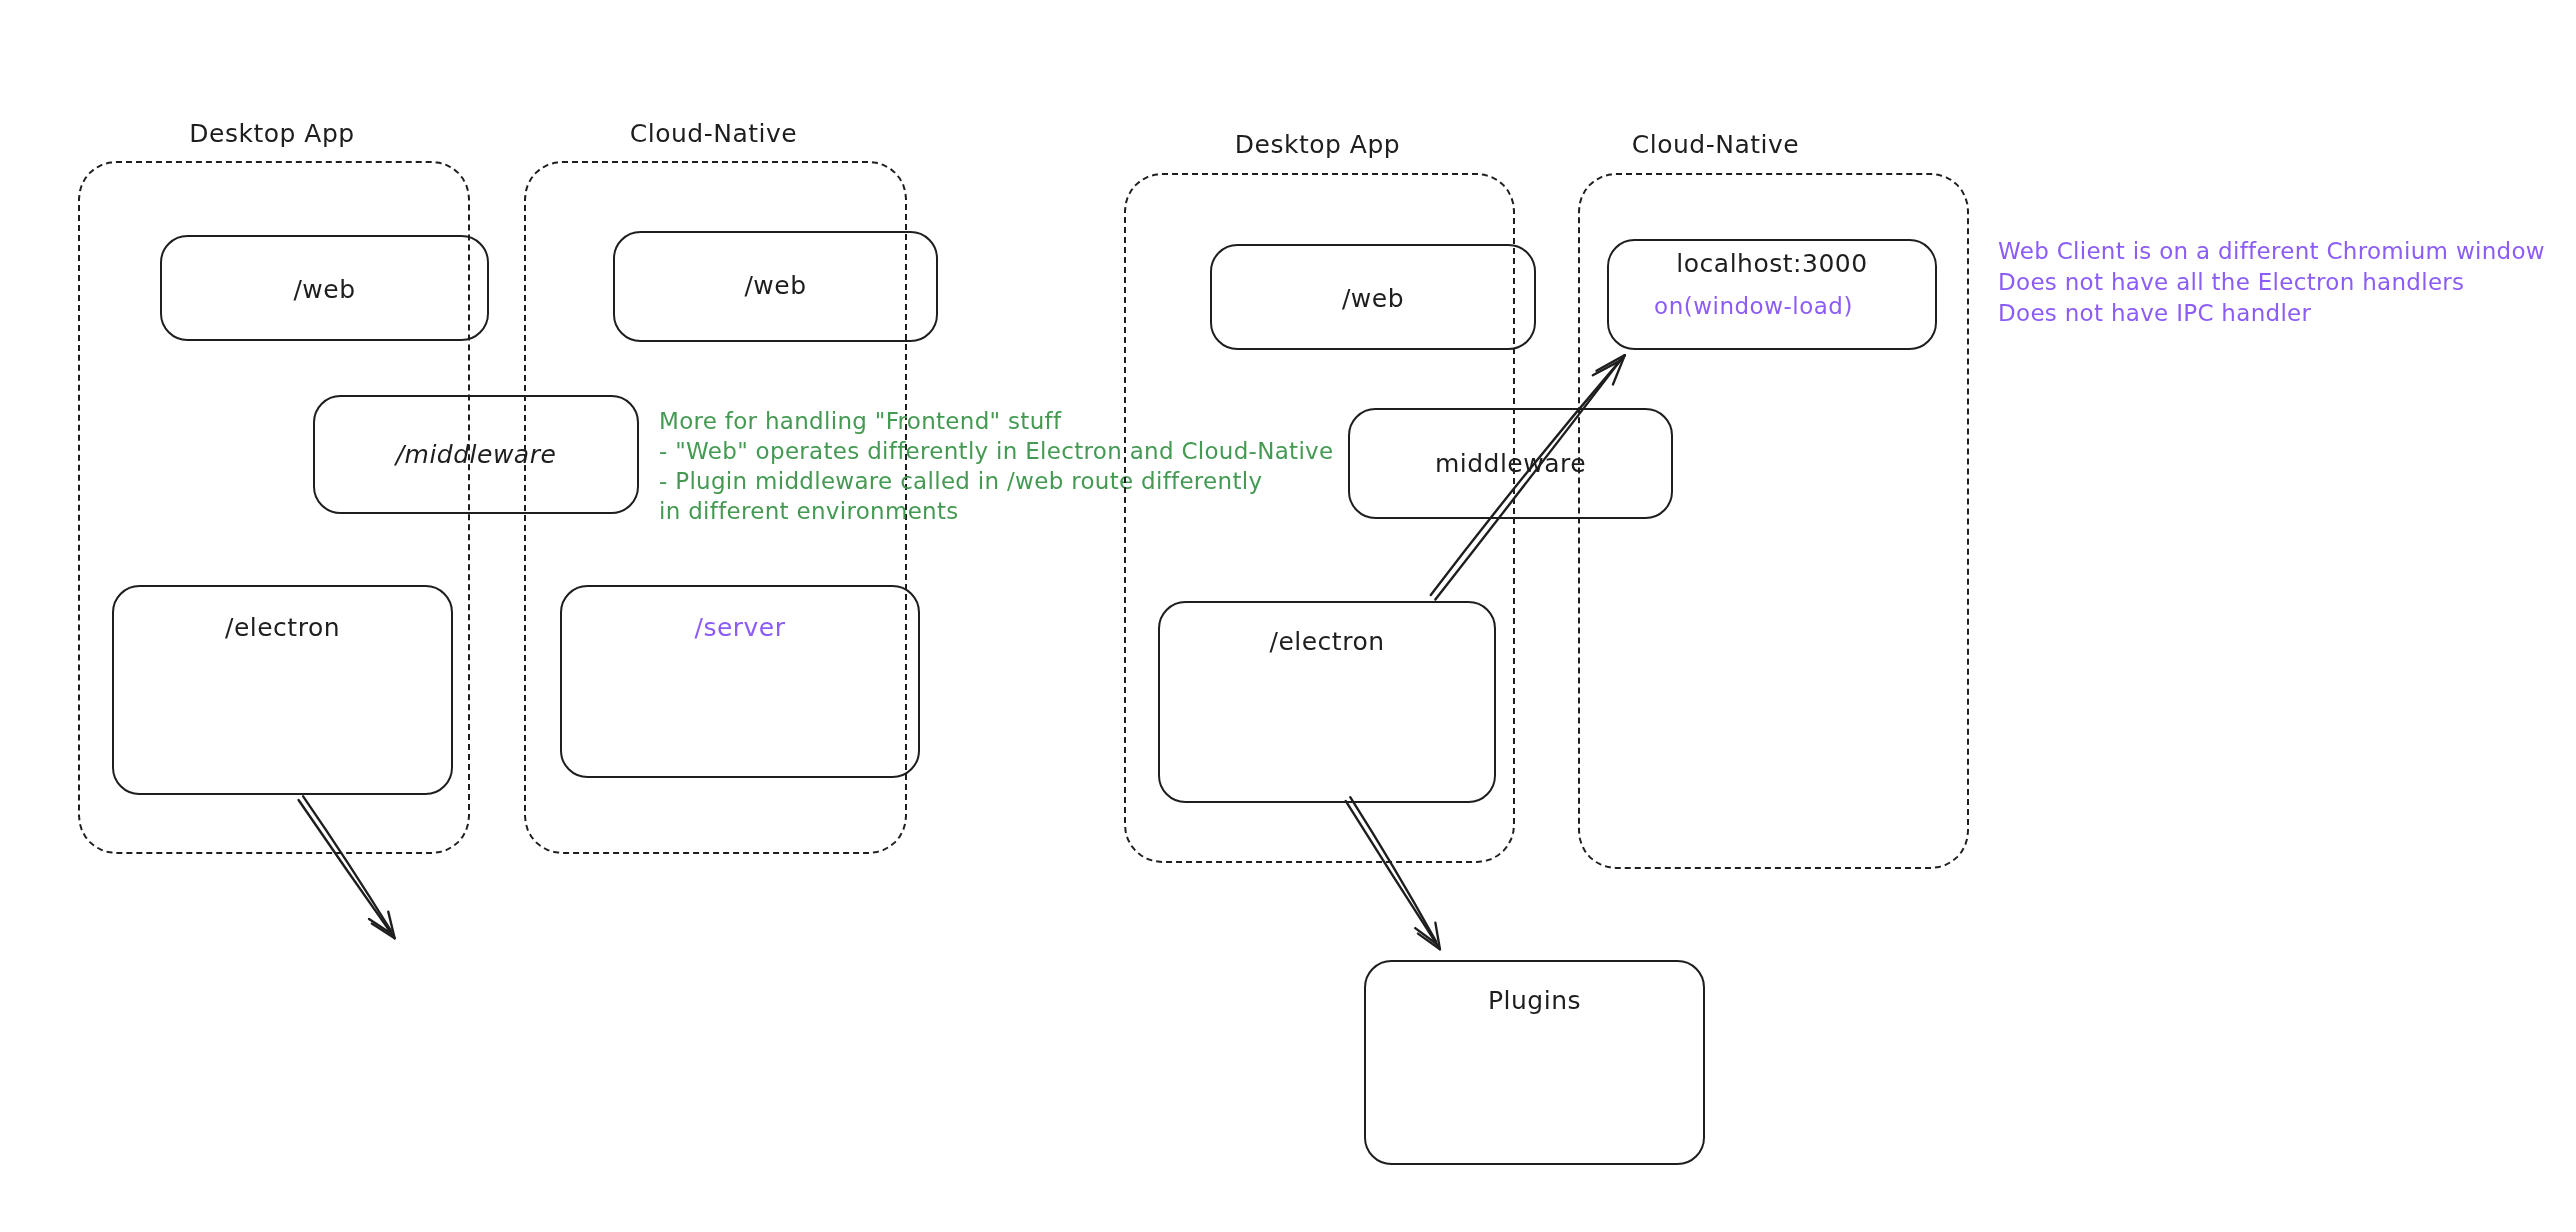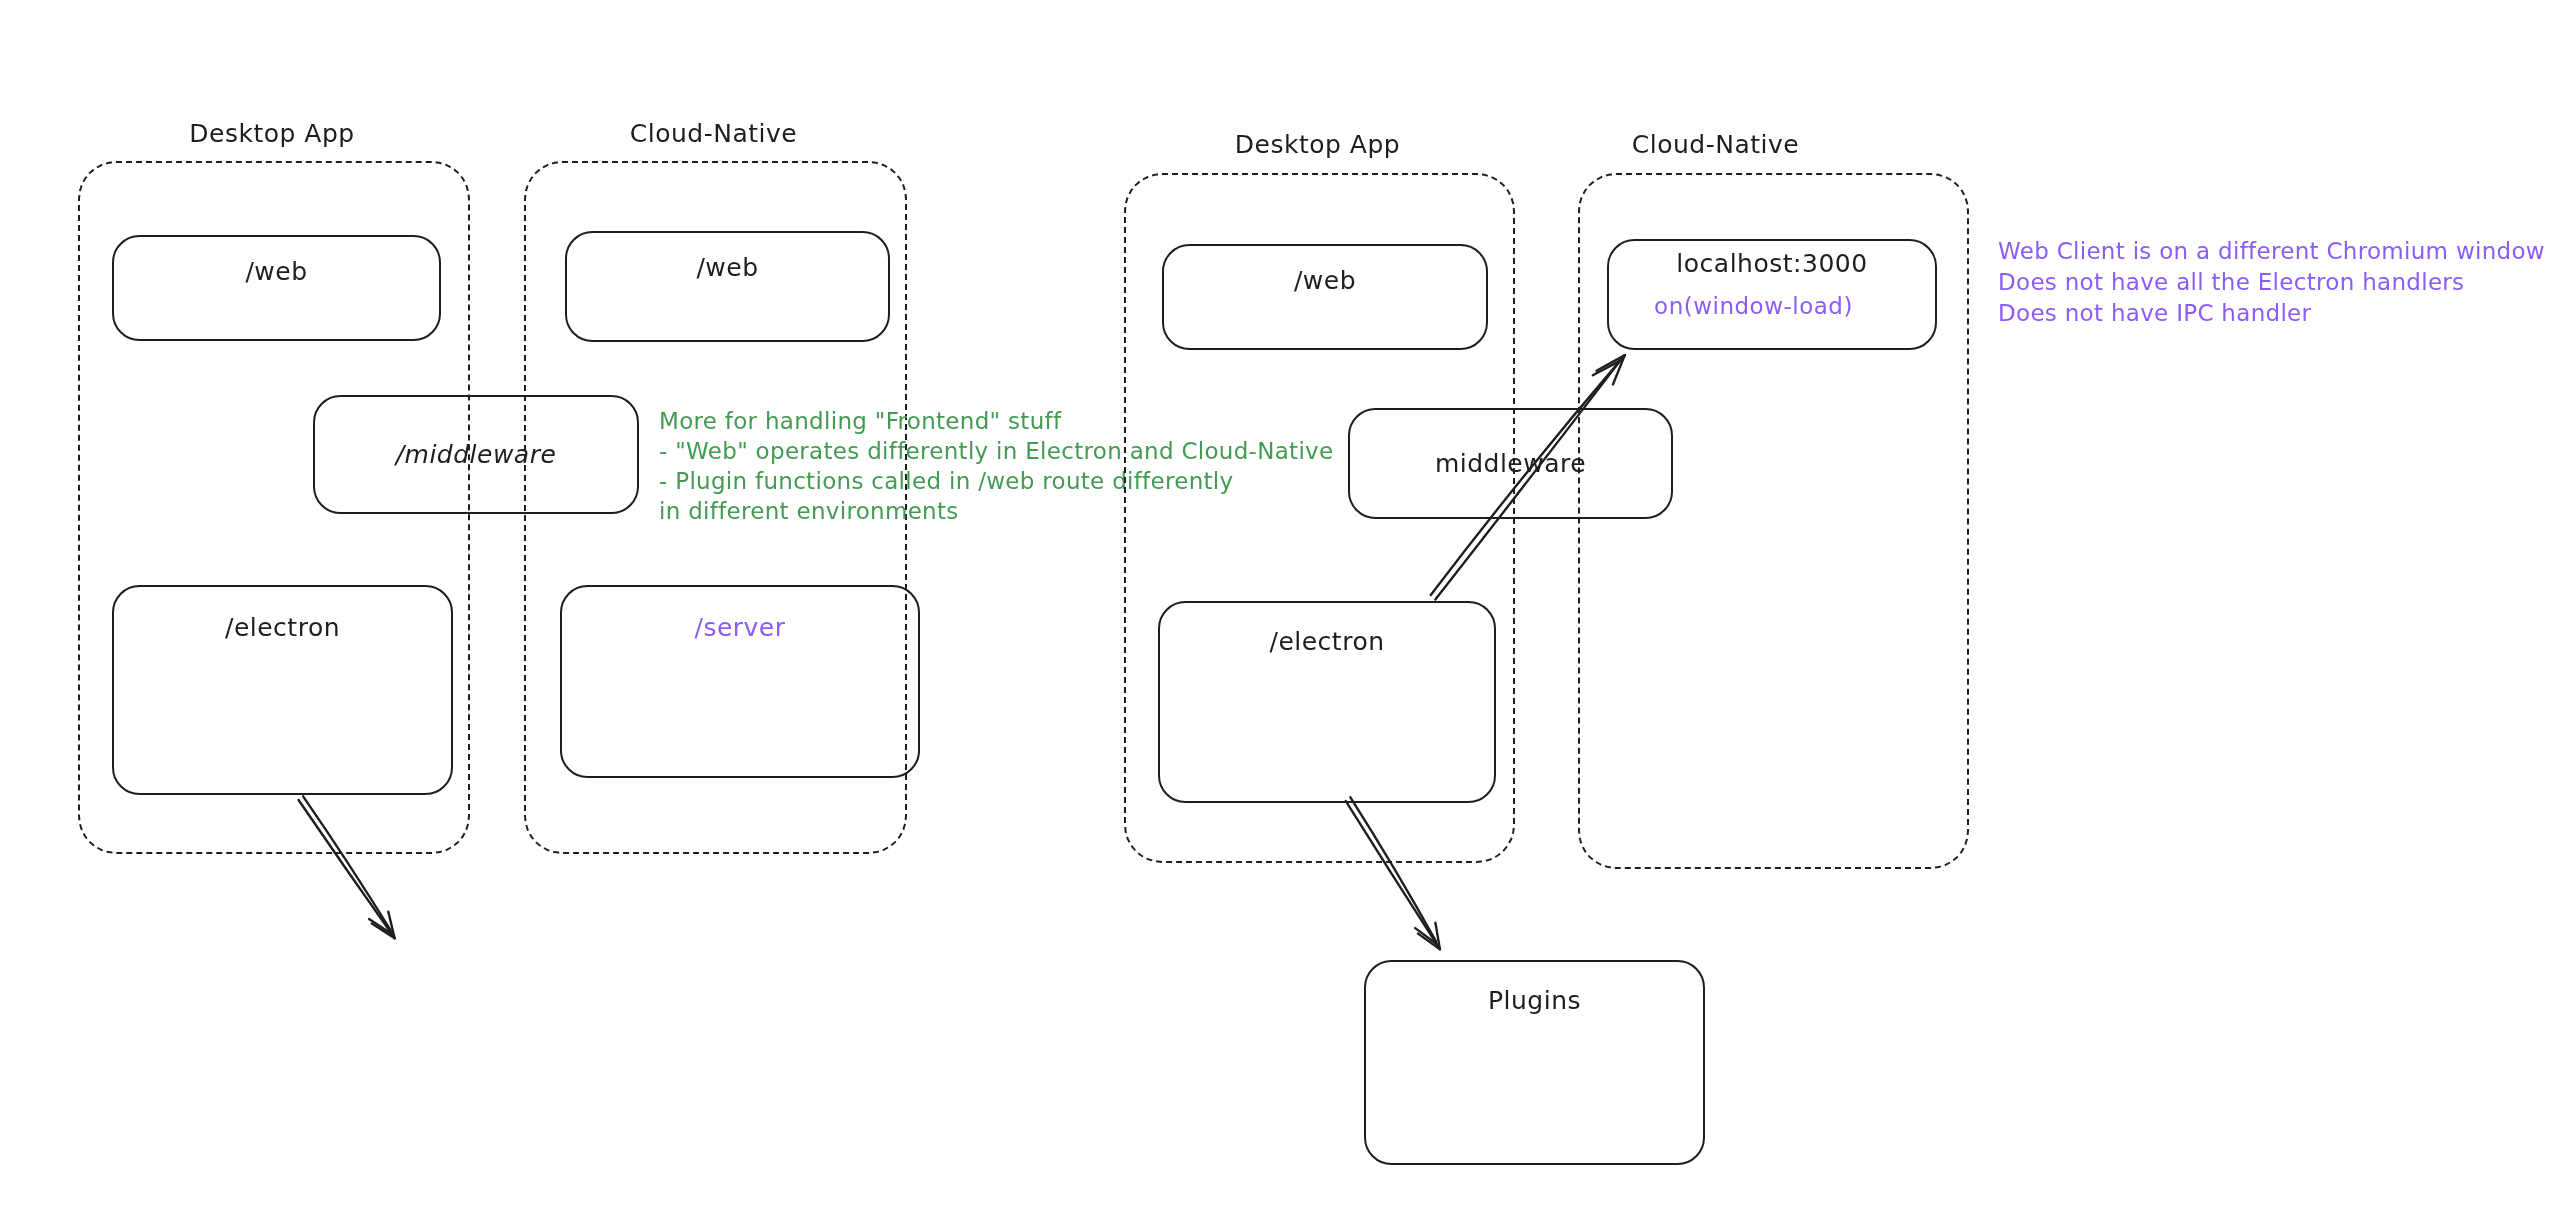--- a/index.html
+++ b/index.html
@@ -54,21 +54,21 @@
     position:absolute;left:0;top:0;width:2576px;height:1232px;
     pointer-events:none;
     z-index:5;
   }
   svg.arrows path{
     fill:none;
     stroke:#1e1e1e;
     stroke-width:2.6;
     stroke-linecap:round;
   }
-  .pt24{padding-top:20px;} .pt26{padding-top:24px;} .pt28{padding-top:26px;} .pt36{padding-top:33px;}
+  .pt24{padding-top:38px;margin-left:48px;} .pt26{padding-top:24px;} .pt28{padding-top:26px;} .pt36{padding-top:33px;}
 </style>
 </head>
 <body>
 
 <div class="canvas">
 
   <div class="group-label" style="left:78px;top:119px;width:388px;">Desktop App</div>
   <div class="group" style="left:78px;top:161px;width:388px;height:689px;"></div>
 
   <div class="group-label" style="left:524px;top:119px;width:379px;">Cloud-Native</div>
@@ -91,21 +91,21 @@
   </div>
 
   <div class="node pt28" style="left:560px;top:585px;width:360px;height:193px;">
     <span class="lbl red">/server</span>
   </div>
 
 
   <div class="note green" style="left:659px;top:406px;">
     <div>More for handling "Frontend" stuff</div>
     <div>- "Web" operates differently in Electron and Cloud-Native</div>
-    <div>- Plugin functions called in /web route differently</div>
+    <div>- Plugin middleware called in /web route differently</div>
     <div>in different environments</div>
   </div>
 
   <div class="group-label" style="left:1124px;top:130px;width:387px;">Desktop App</div>
   <div class="group" style="left:1124px;top:173px;width:387px;height:686px;"></div>
 
   <div class="group-label" style="left:1578px;top:130px;width:275px;">Cloud-Native</div>
   <div class="group" style="left:1578px;top:173px;width:387px;height:692px;"></div>
 
   <div class="node pt24" style="left:1162px;top:244px;width:326px;height:106px;">

